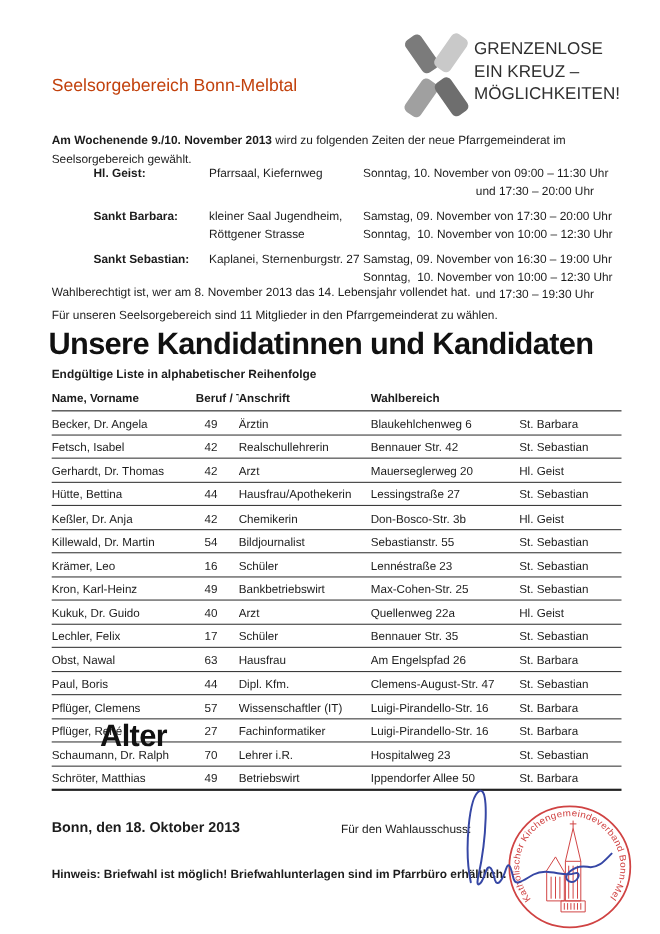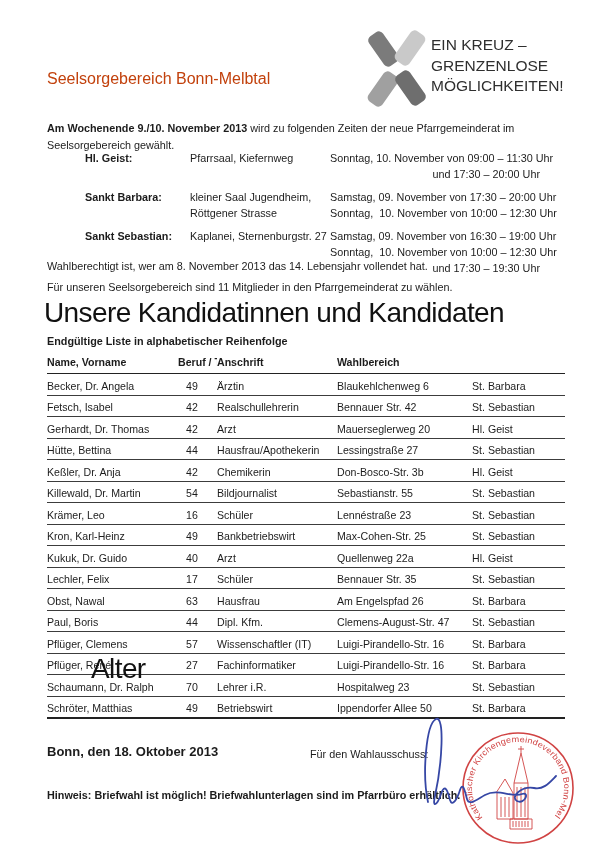--- a/index.html
+++ b/index.html
@@ -17,21 +17,21 @@
 
   .schedule { position:absolute; left:85px; top:150px; width:455px; font-size:10.8px; line-height:16px; }
   .sched-row { display:grid; grid-template-columns:105px 140px 210px; margin-bottom:7px; }
   .sched-parish { font-weight:bold; }
   .time-line { white-space:pre; }
   .time-line.right { text-align:right; }
 
   .elig1 { position:absolute; left:47px; top:260px; font-size:10.8px; }
   .elig2 { position:absolute; left:47px; top:281px; font-size:10.8px; }
 
-  .h1 { position:absolute; left:44px; top:297px; font-size:28px; font-weight:400; letter-spacing:-0.6px; color:#111; white-space:nowrap; }
+  .h1 { position:absolute; left:44px; top:297px; font-size:28px; font-weight:700; letter-spacing:-0.6px; color:#111; white-space:nowrap; }
   .subhead { position:absolute; left:47px; top:335px; font-size:10.8px; font-weight:bold; }
 
   .tbl { position:absolute; left:47px; top:356px; width:518px; font-size:10.6px; }
   .tbl-hrow, .tbl-row { display:grid; grid-template-columns:131px 39px 120px 135px 93px; }
   .tbl-hrow { font-weight:bold; padding-bottom:5px; border-bottom:1.6px solid #222; }
   .tbl-row  { height:17.5px; align-items:end; padding-bottom:3px; border-bottom:1px solid #3c3c3c; }
   .tbl-row.last { border-bottom-width:2px; border-bottom-color:#222; }
   .tbl-row .c1 { padding-left:8px; }
   .tbl-cell, .tbl-hcell { overflow:hidden; white-space:nowrap; }
 
@@ -50,22 +50,22 @@
   <div class="org-title">Seelsorgebereich Bonn-Melbtal</div>
 
   <svg class="logo-cross" width="62" height="84" viewBox="0 0 62 84">
     <rect x="9" y="4" width="17" height="36" rx="5" transform="rotate(-35 17.5 22)" fill="#7b7b7b"></rect>
     <rect x="35.5" y="3" width="17" height="36" rx="5" transform="rotate(35 44 21)" fill="#c9c9c9"></rect>
     <rect x="8.5" y="44" width="17" height="36" rx="5" transform="rotate(35 17 62)" fill="#a0a0a0"></rect>
     <rect x="36" y="43" width="17" height="36" rx="5" transform="rotate(-35 44.5 61)" fill="#6e6e6e"></rect>
   </svg>
 
   <div class="logo-text">
+    <div>GRENZENLOSE</div>
     <div>EIN KREUZ –</div>
-    <div>GRENZENLOSE</div>
     <div>MÖGLICHKEITEN!</div>
   </div>
 
   <div class="intro"><span class="b">Am Wochenende 9./10. November 2013</span><span> wird zu folgenden Zeiten der neue Pfarrgemeinderat im Seelsorgebereich gewählt.</span></div>
 
   <div class="schedule">
       <div class="sched-row">
         <div class="sched-parish">Hl. Geist:</div>
         <div class="sched-venue">
           <div class="venue-line">Pfarrsaal, Kiefernweg</div>

